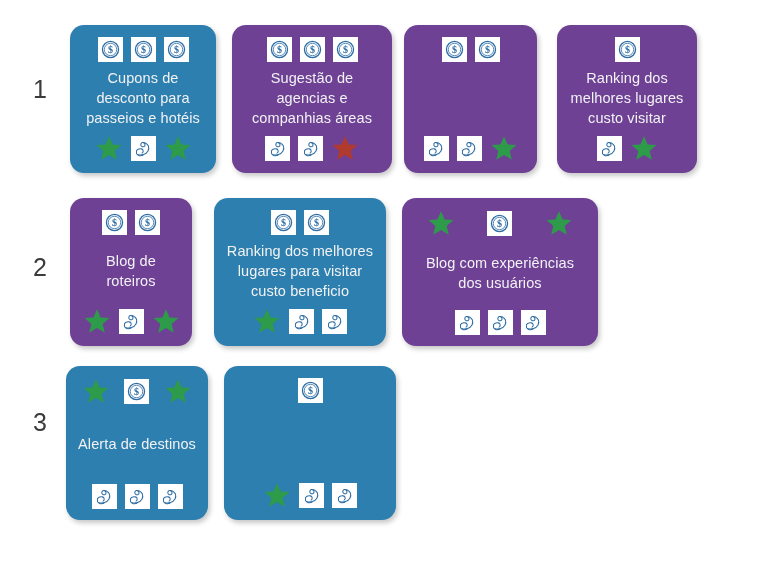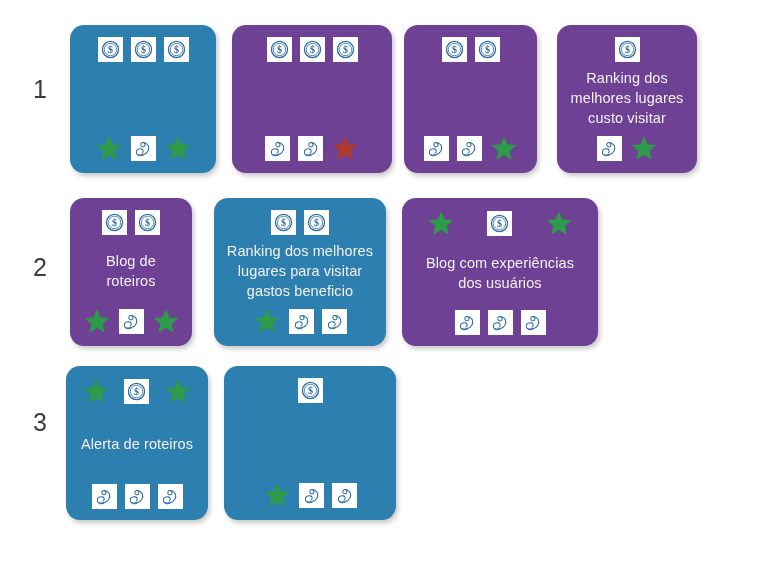--- a/index.html
+++ b/index.html
@@ -129,20 +129,21 @@
             </svg>
           </span>
           <span class="chip">
             <svg width="21" height="21" viewBox="0 0 24 24">
               <circle cx="12" cy="12" r="9.2" fill="none" stroke="#2e6da4" stroke-width="1.5"></circle>
               <circle cx="12" cy="12" r="7.1" fill="none" stroke="#2e6da4" stroke-width="0.9"></circle>
               <text x="12" y="16.4" text-anchor="middle" font-family="Liberation Serif, serif" font-size="11.5" font-weight="bold" fill="#2e6da4">$</text>
             </svg>
           </span>
         </div>
+        <div class="card-title">Cupons de desconto para passeios e hotéis</div>
         <div class="icon-row bottom">
           <span class="star">
             <svg width="28" height="28" viewBox="0 0 32 32">
               <path fill="#2e9b4a" d="M16 2.6 L20.1 11.9 L30.2 12.7 L22.5 19.4 L24.9 29.3 L16 24.0 L7.1 29.3 L9.5 19.4 L1.8 12.7 L11.9 11.9 Z"></path>
             </svg>
           </span>
           <span class="chip">
             <svg width="22" height="22" viewBox="0 0 32 32">
               <g fill="none" stroke="#2e6da4" stroke-width="1.5" stroke-linecap="round" stroke-linejoin="round">
                 <path d="M6.5 22.5 q-0.8 -3.2 1.6 -4.4 q2.8 -1.4 6.2 -0.6"></path>
@@ -178,20 +179,21 @@
             </svg>
           </span>
           <span class="chip">
             <svg width="21" height="21" viewBox="0 0 24 24">
               <circle cx="12" cy="12" r="9.2" fill="none" stroke="#2e6da4" stroke-width="1.5"></circle>
               <circle cx="12" cy="12" r="7.1" fill="none" stroke="#2e6da4" stroke-width="0.9"></circle>
               <text x="12" y="16.4" text-anchor="middle" font-family="Liberation Serif, serif" font-size="11.5" font-weight="bold" fill="#2e6da4">$</text>
             </svg>
           </span>
         </div>
+        <div class="card-title">Sugestão de agencias e companhias áreas</div>
         <div class="icon-row bottom">
           <span class="chip">
             <svg width="22" height="22" viewBox="0 0 32 32">
               <g fill="none" stroke="#2e6da4" stroke-width="1.5" stroke-linecap="round" stroke-linejoin="round">
                 <path d="M6.5 22.5 q-0.8 -3.2 1.6 -4.4 q2.8 -1.4 6.2 -0.6"></path>
                 <path d="M6.5 22.5 q-0.6 2.6 1.8 3.2 q4.4 1.1 8.4 -0.2 q4.6 -1.5 6.6 -5.2 q1.9 -3.5 0.6 -7.1"></path>
                 <path d="M23.9 13.2 q-1.2 -3.2 -4.4 -4.6 q-2.3 -1.0 -4.4 -0.5"></path>
                 <path d="M15.1 8.1 q-2.0 0.6 -2.3 2.6 q-0.3 2.0 1.6 3.0 q1.7 0.9 3.2 0.1 q1.6 -0.9 1.3 -2.7 q-0.3 -1.9 -2.2 -2.6"></path>
                 <path d="M14.3 17.5 q1.9 1.0 2.0 3.0 q0.1 2.0 -1.7 2.9"></path>
                 <path d="M8.6 25.4 q-0.2 1.1 0.9 1.4 q3.4 0.8 6.3 -0.2"></path>
@@ -353,21 +355,21 @@
             </svg>
           </span>
           <span class="chip">
             <svg width="21" height="21" viewBox="0 0 24 24">
               <circle cx="12" cy="12" r="9.2" fill="none" stroke="#2e6da4" stroke-width="1.5"></circle>
               <circle cx="12" cy="12" r="7.1" fill="none" stroke="#2e6da4" stroke-width="0.9"></circle>
               <text x="12" y="16.4" text-anchor="middle" font-family="Liberation Serif, serif" font-size="11.5" font-weight="bold" fill="#2e6da4">$</text>
             </svg>
           </span>
         </div>
-        <div class="card-title">Ranking dos melhores lugares para visitar gastos beneficio</div>
+        <div class="card-title">Ranking dos melhores lugares para visitar custo beneficio</div>
         <div class="icon-row bottom">
           <span class="star">
             <svg width="28" height="28" viewBox="0 0 32 32">
               <path fill="#2e9b4a" d="M16 2.6 L20.1 11.9 L30.2 12.7 L22.5 19.4 L24.9 29.3 L16 24.0 L7.1 29.3 L9.5 19.4 L1.8 12.7 L11.9 11.9 Z"></path>
             </svg>
           </span>
           <span class="chip">
             <svg width="22" height="22" viewBox="0 0 32 32">
               <g fill="none" stroke="#2e6da4" stroke-width="1.5" stroke-linecap="round" stroke-linejoin="round">
                 <path d="M6.5 22.5 q-0.8 -3.2 1.6 -4.4 q2.8 -1.4 6.2 -0.6"></path>
@@ -469,21 +471,21 @@
               <circle cx="12" cy="12" r="7.1" fill="none" stroke="#2e6da4" stroke-width="0.9"></circle>
               <text x="12" y="16.4" text-anchor="middle" font-family="Liberation Serif, serif" font-size="11.5" font-weight="bold" fill="#2e6da4">$</text>
             </svg>
           </span>
           <span class="star">
             <svg width="28" height="28" viewBox="0 0 32 32">
               <path fill="#2e9b4a" d="M16 2.6 L20.1 11.9 L30.2 12.7 L22.5 19.4 L24.9 29.3 L16 24.0 L7.1 29.3 L9.5 19.4 L1.8 12.7 L11.9 11.9 Z"></path>
             </svg>
           </span>
         </div>
-        <div class="card-title">Alerta de roteiros</div>
+        <div class="card-title">Alerta de destinos</div>
         <div class="icon-row bottom">
           <span class="chip">
             <svg width="22" height="22" viewBox="0 0 32 32">
               <g fill="none" stroke="#2e6da4" stroke-width="1.5" stroke-linecap="round" stroke-linejoin="round">
                 <path d="M6.5 22.5 q-0.8 -3.2 1.6 -4.4 q2.8 -1.4 6.2 -0.6"></path>
                 <path d="M6.5 22.5 q-0.6 2.6 1.8 3.2 q4.4 1.1 8.4 -0.2 q4.6 -1.5 6.6 -5.2 q1.9 -3.5 0.6 -7.1"></path>
                 <path d="M23.9 13.2 q-1.2 -3.2 -4.4 -4.6 q-2.3 -1.0 -4.4 -0.5"></path>
                 <path d="M15.1 8.1 q-2.0 0.6 -2.3 2.6 q-0.3 2.0 1.6 3.0 q1.7 0.9 3.2 0.1 q1.6 -0.9 1.3 -2.7 q-0.3 -1.9 -2.2 -2.6"></path>
                 <path d="M14.3 17.5 q1.9 1.0 2.0 3.0 q0.1 2.0 -1.7 2.9"></path>
                 <path d="M8.6 25.4 q-0.2 1.1 0.9 1.4 q3.4 0.8 6.3 -0.2"></path>

